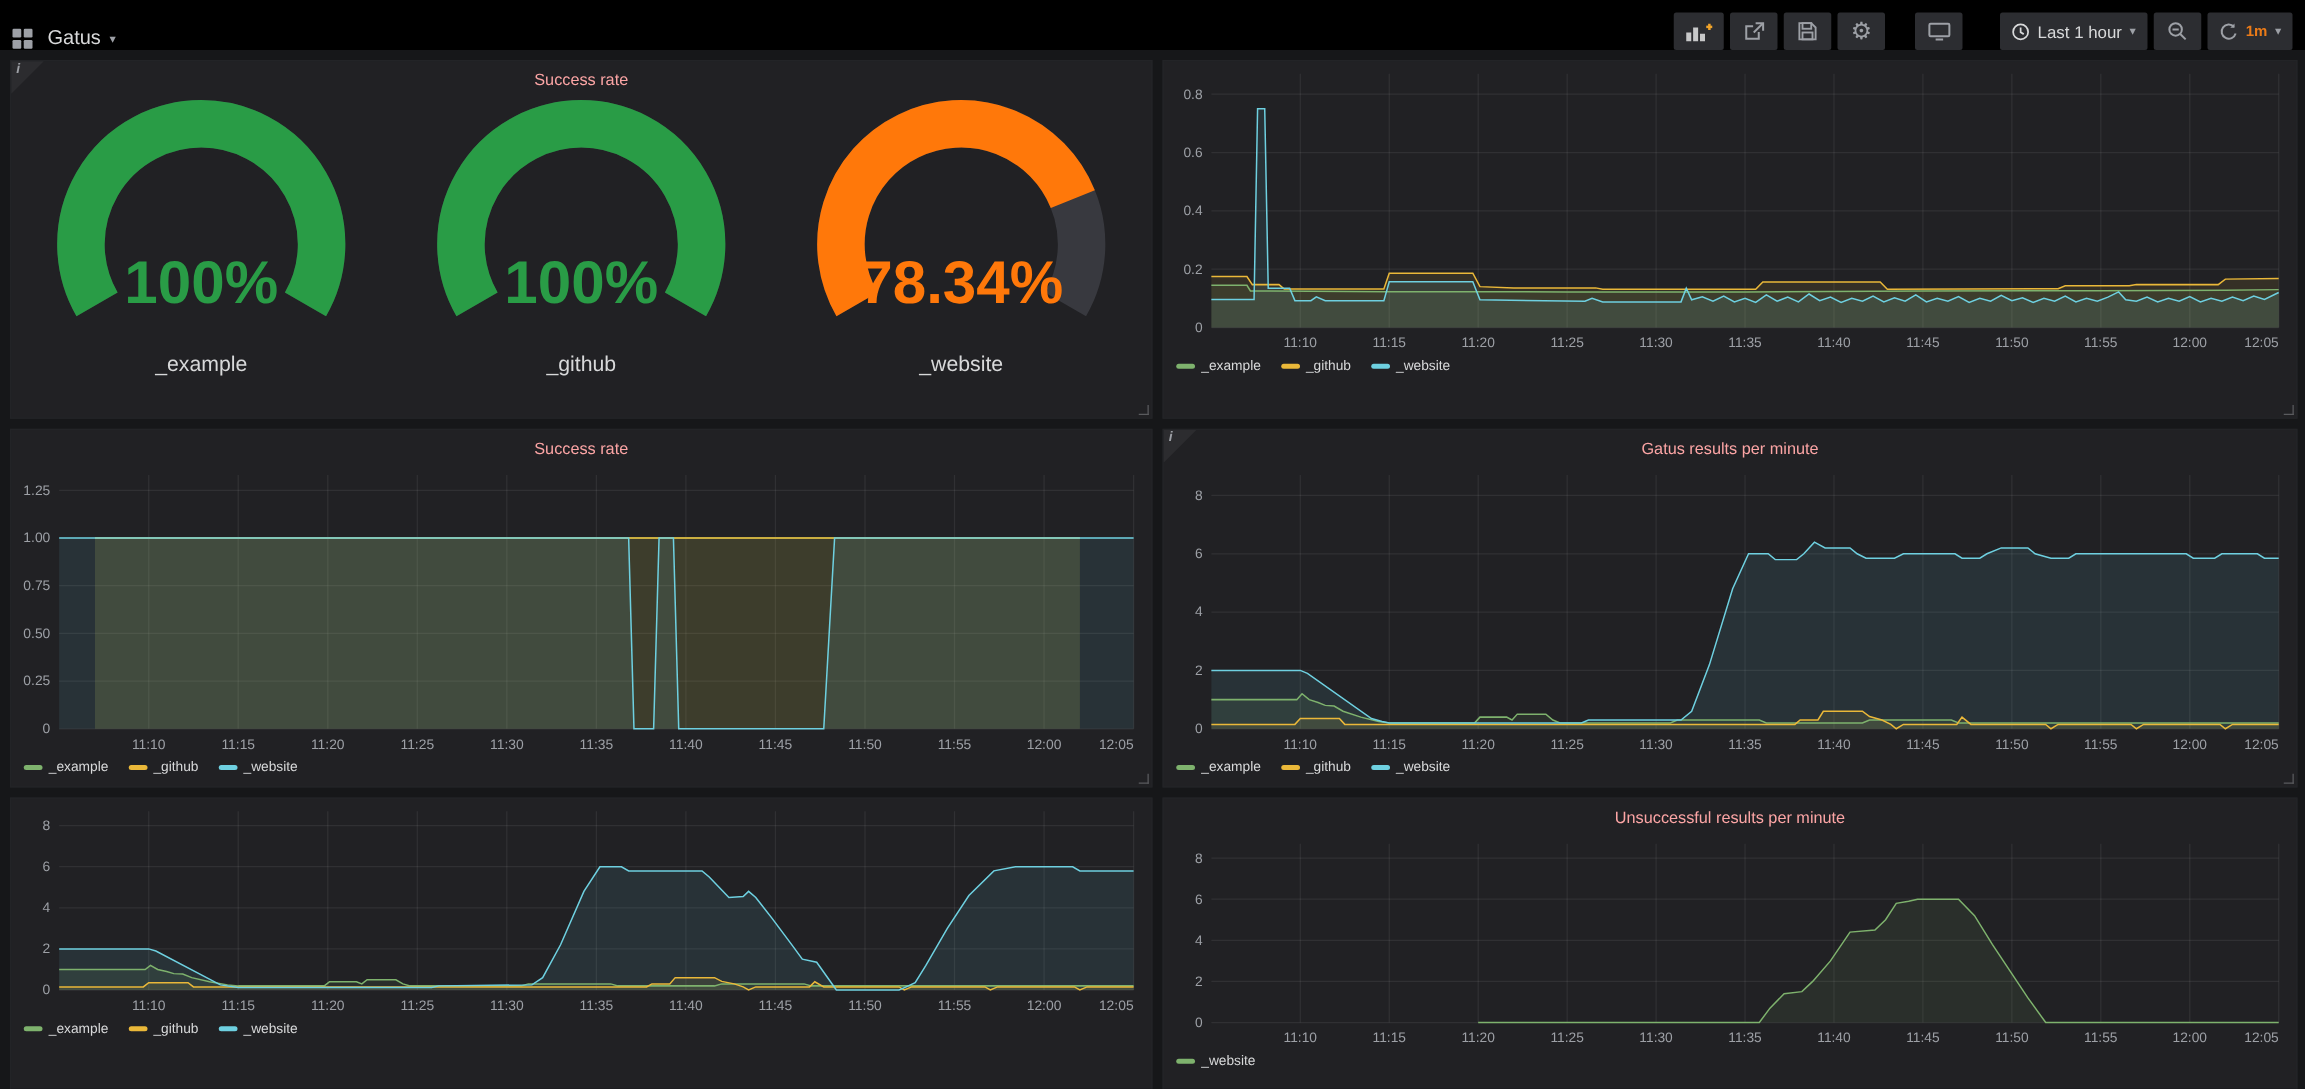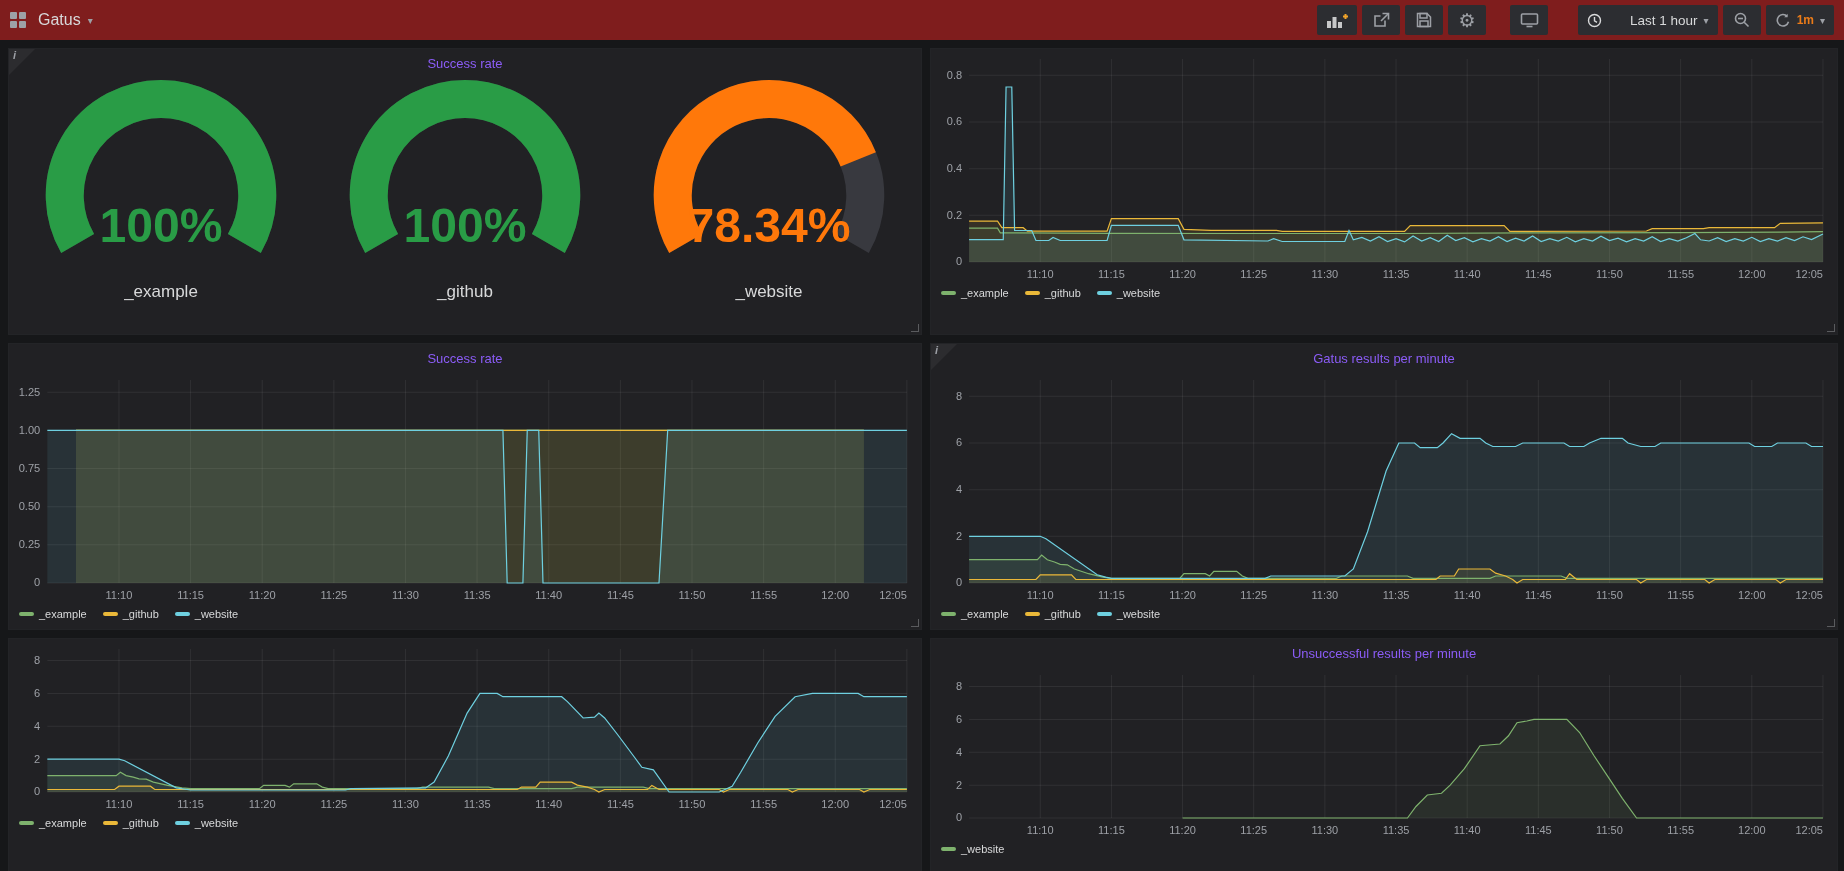--- a/index.html
+++ b/index.html
@@ -1,42 +1,42 @@
 <!DOCTYPE html>
 <html><head>
 <meta charset="utf-8">
 <style>
   * { box-sizing: border-box; margin: 0; padding: 0; }
   html,body { width:1844px; height:871px; overflow:hidden; background:#161719;
     font-family:"Liberation Sans", sans-serif; color:#d8d9da; }
 
   
-  .navbar { height:40px; background:#7f1d1d; display:flex; align-items:center;
+  .navbar { height:40px; background:#000000; display:flex; align-items:flex-end;
     padding:0 10px; justify-content:space-between; }
   .nav-left { display:flex; align-items:center; gap:12px; }
   .grid-icon { display:grid; grid-template-columns:7px 7px; grid-template-rows:7px 7px;
     gap:2px; cursor:pointer; }
   .grid-icon span { background:#9da0a6; border-radius:1px; }
   .dash-title { font-size:16px; color:#d8d9da; display:flex; align-items:center; gap:7px; cursor:pointer; }
   .caret { font-size:10px; color:#9da0a6; }
   .nav-right { display:flex; align-items:center; gap:5px; }
   .nav-btn { background:#2c2d31; border:none; height:30px; min-width:38px; border-radius:2px;
     display:flex; align-items:center; justify-content:center; gap:6px; color:#9da0a6;
     font-size:13px; cursor:pointer; padding:0 9px; }
   .nav-btn svg { display:block; }
   .sp16 { width:14px; } .sp24 { width:20px; }
-  .tp-label { color:#d8d9da; font-size:13.5px;margin-left:22px; }
+  .tp-label { color:#d8d9da; font-size:13.5px; }
   .refresh-interval { color:#eb7b18; font-weight:bold; font-size:12px; }
   .gear-glyph { font-size:19px; color:#9da0a6; line-height:1; }
 
   
   .dash { display:grid; grid-template-columns:914px 908px; grid-template-rows:287px 287px 287px;
     gap:8px; padding:8px; }
   .panel { background:#212124; position:relative; border:1px solid #232427; }
-  .panel-title { text-align:center; font-size:13px; font-weight:500; color:#8b5cf6;
+  .panel-title { text-align:center; font-size:13px; font-weight:500; color:#fca5a5;
     padding-top:7px; height:26px; cursor:pointer; }
   .chart { display:block; width:100%; }
   .chart-r12 { height:235px; }
   .chart-r3  { height:175px; }
   .legend { display:flex; gap:16px; padding:3px 10px 0 10px; align-items:center; }
   .legend-item { display:flex; align-items:center; gap:5px; font-size:11px; color:#d8d9da; cursor:pointer; }
   .legend-item i { width:15px; height:4px; border-radius:2px; display:inline-block; }
 
   .info-corner { position:absolute; top:0; left:0; width:0; height:0;
     border-top:26px solid rgba(255,255,255,0.05); border-right:26px solid transparent; cursor:pointer; }

